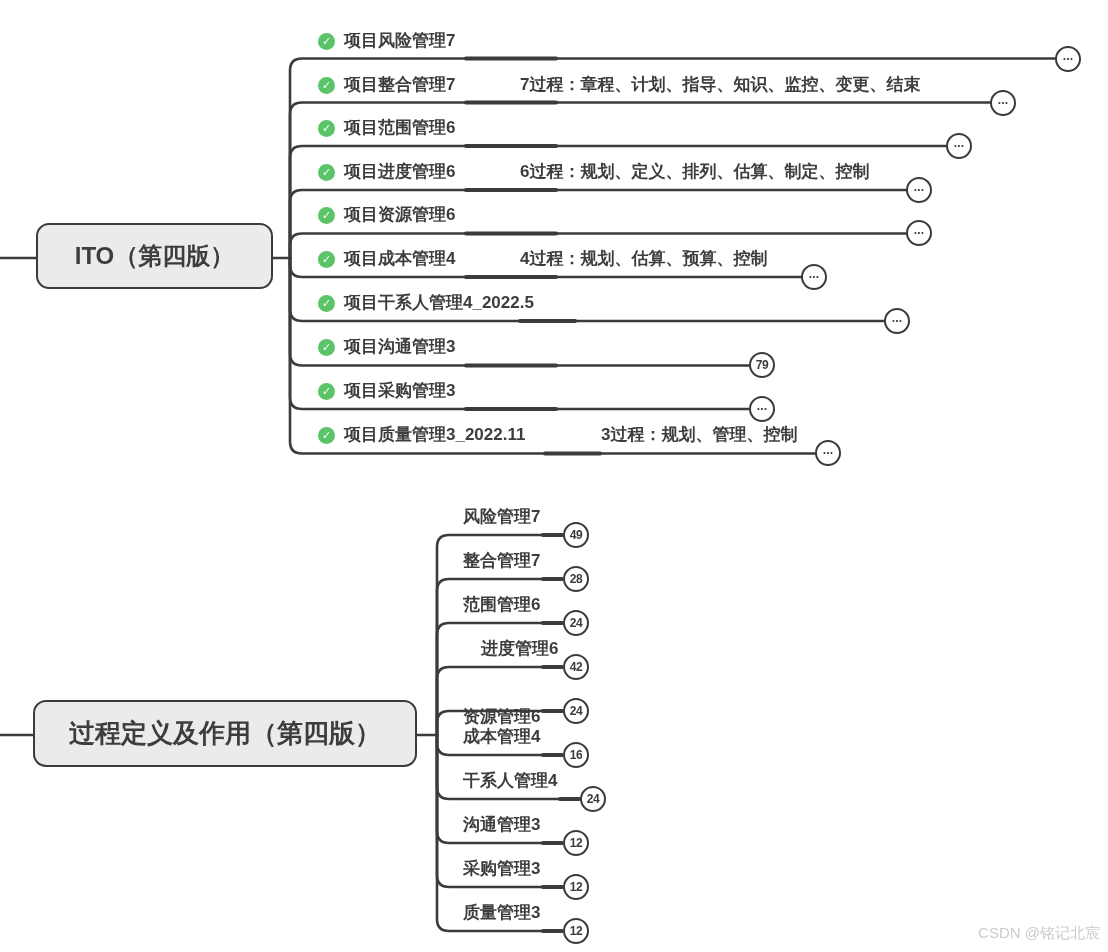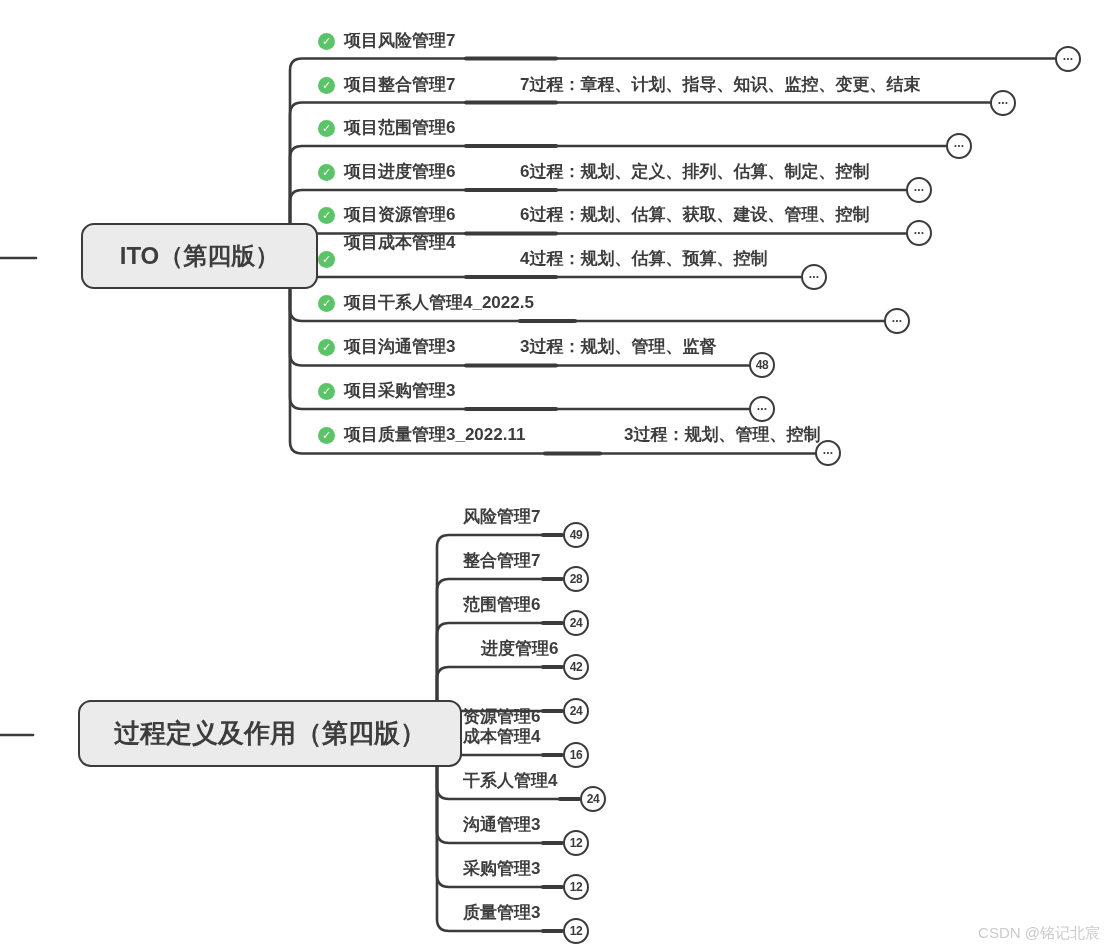--- a/index.html
+++ b/index.html
@@ -18,21 +18,20 @@
   .root-node{
     position:absolute;
     background:#ebebeb;
     border:2.6px solid #3b3b3b;
     border-radius:13px;
     display:flex;align-items:center;justify-content:center;
     font-weight:700;
     white-space:nowrap;
     box-sizing:border-box;
     cursor:default;
-    margin-left:45px;
   }
   .root-1{left:36px;top:223px;width:237px;height:66px;font-size:24px;}
   .root-2{left:33px;top:700px;width:384px;height:67px;font-size:26px;}
   .t-title,.t-detail{
     position:absolute;height:22px;line-height:22px;
     font-size:17px;font-weight:600;white-space:nowrap;
   }
   .t-detail{font-weight:600;}
   .check{
     position:absolute;width:17px;height:17px;border-radius:50%;
@@ -123,44 +122,42 @@
   <div class="t-title" style="left:344px;top:117px">项目范围管理6</div>
   <div class="badge" style="left:946px;top:133px">···</div>
 
   <div class="check" style="left:318px;top:164px">✓</div>
   <div class="t-title" style="left:344px;top:161px">项目进度管理6</div>
   <div class="t-detail" style="left:520px;top:161px">6过程：规划、定义、排列、估算、制定、控制</div>
   <div class="badge" style="left:906px;top:177px">···</div>
 
   <div class="check" style="left:318px;top:207px">✓</div>
   <div class="t-title" style="left:344px;top:204px">项目资源管理6</div>
-  <div class="t-detail" style="left:520px;top:204px">6过程：规划、估算、获取、建设、管理、控制</div>
   <div class="badge" style="left:906px;top:220px">···</div>
 
   <div class="check" style="left:318px;top:251px">✓</div>
-  <div class="t-title" style="left:344px;top:232px">项目成本管理4</div>
+  <div class="t-title" style="left:344px;top:248px">项目成本管理4</div>
   <div class="t-detail" style="left:520px;top:248px">4过程：规划、估算、预算、控制</div>
   <div class="badge" style="left:801px;top:264px">···</div>
 
   <div class="check" style="left:318px;top:295px">✓</div>
   <div class="t-title" style="left:344px;top:292px">项目干系人管理4_2022.5</div>
   <div class="badge" style="left:884px;top:308px">···</div>
 
   <div class="check" style="left:318px;top:339px">✓</div>
   <div class="t-title" style="left:344px;top:336px">项目沟通管理3</div>
-  <div class="t-detail" style="left:520px;top:336px">3过程：规划、管理、监督</div>
-  <div class="badge" style="left:749px;top:352px">48</div>
+  <div class="badge" style="left:749px;top:352px">79</div>
 
   <div class="check" style="left:318px;top:383px">✓</div>
   <div class="t-title" style="left:344px;top:380px">项目采购管理3</div>
   <div class="badge" style="left:749px;top:396px">···</div>
 
   <div class="check" style="left:318px;top:427px">✓</div>
   <div class="t-title" style="left:344px;top:424px">项目质量管理3_2022.11</div>
-  <div class="t-detail" style="left:624px;top:424px">3过程：规划、管理、控制</div>
+  <div class="t-detail" style="left:601px;top:424px">3过程：规划、管理、控制</div>
   <div class="badge" style="left:815px;top:440px">···</div>
 
   <div class="root-node root-2">过程定义及作用（第四版）</div>
 
   <div class="t-title" style="left:463px;top:506px">风险管理7</div>
   <div class="badge" style="left:563px;top:522px">49</div>
 
   <div class="t-title" style="left:463px;top:550px">整合管理7</div>
   <div class="badge" style="left:563px;top:566px">28</div>
 

